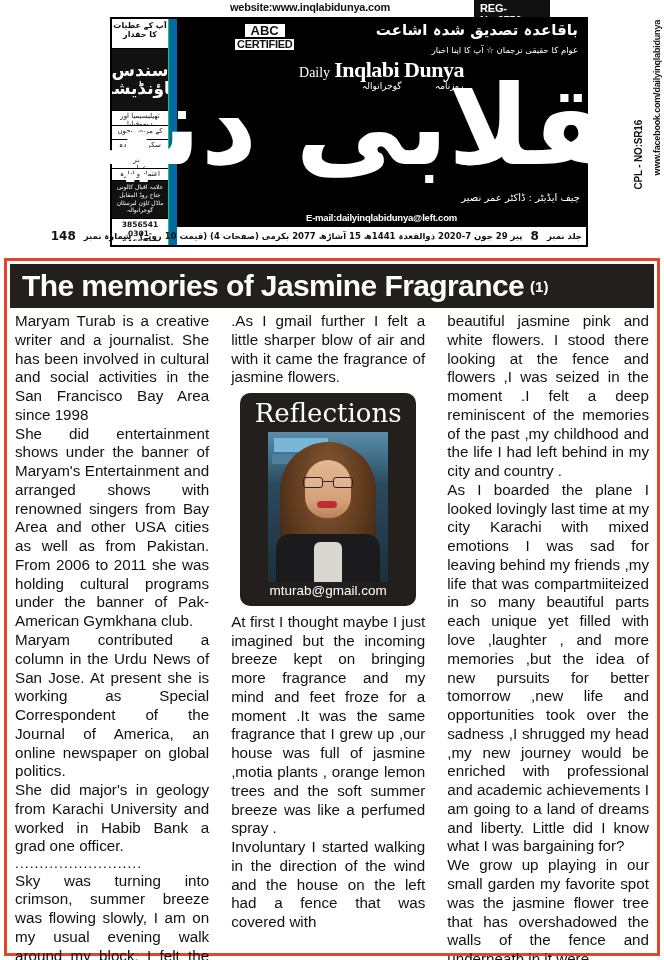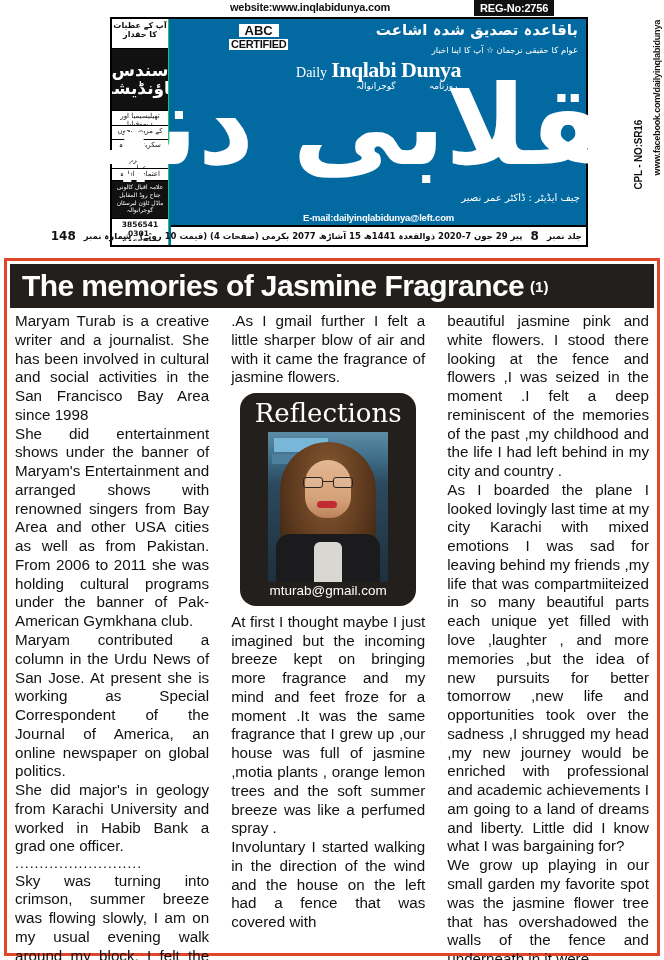--- a/index.html
+++ b/index.html
@@ -6,21 +6,21 @@
   body{
     width:664px;height:960px;
     background:#ffffff;
     font-family:"Liberation Sans", sans-serif;
     color:#111;
     overflow:hidden;
   }
   .page{position:relative;width:664px;height:960px;}
 
   
-  .topbar{position:absolute;left:0;top:0;width:664px;height:18px;}
+  .topbar{position:absolute;left:0;top:0;width:550px;height:18px;}
   .topbar .site{
     position:absolute;left:155px;top:1px;width:310px;
     text-align:center;font-size:11px;font-weight:bold;letter-spacing:-.2px;
     color:#111;
   }
   .topbar .reg{
     position:absolute;left:474px;top:0px;
     background:#111;color:#fff;font-size:11px;font-weight:bold;
     padding:2px 6px 2px 6px;letter-spacing:-.2px;
   }
@@ -49,22 +49,22 @@
   .adcol .c4{height:14px;}
   .adcol .c5{height:15px;}
   .adcol .c6{height:14px;}
   .adcol .c7{height:12px;}
   .adcol .c8{height:38px;background:#111;color:#fff;font-size:6px;line-height:1.3;padding-top:2px;}
   .adcol .c9{height:22px;font-size:7.5px;font-weight:bold;border-bottom:none;
              display:flex;flex-direction:column;justify-content:center;direction:ltr;}
 
   
   .nameplate{
-    position:relative;flex:1;border-left:2px solid #0369a1;
-    background:#0369a1;color:#fff;box-sizing:border-box;
+    position:relative;flex:1;border-left:8px solid #0369a1;
+    background:#000000;color:#fff;box-sizing:border-box;
   }
   .abc{
     position:absolute;left:58px;top:3px;text-align:center;line-height:1;
   }
   .abc .a{font-size:13px;font-weight:bold;color:#111;background:#fff;padding:0 6px;display:inline-block;}
   .abc .b{font-size:11px;font-weight:bold;color:#111;background:#fff;padding:0 2px;display:block;
           margin-top:1px;letter-spacing:-.3px;}
   .urdu-head{
     position:absolute;right:8px;top:2px;font-size:15px;font-weight:bold;
     font-family:"DejaVu Sans", sans-serif;direction:rtl;
@@ -140,21 +140,21 @@
     color:#111;
   }
   .col.c2{width:214px;}
   .col.c3{width:222px;}
   .col p{margin:0;}
   .col p + p{margin-top:0px;}
   .dots{letter-spacing:1px;font-size:14px;line-height:1.1;display:block;}
 
   
   .authorcard{
-    background:#231f1c;color:#fff;border-radius:16px;
+    background:#231f1c;color:#fff;border-radius:10px;
     width:176px;margin:6px auto 7px auto;padding:4px 0 7px 0;
     text-align:center;
   }
   .authorcard .reflections{
     font-family:"DejaVu Serif", serif;font-size:26px;line-height:1.1;
     font-weight:normal;margin:2px 0 4px 0;
   }
   .photo{
     width:120px;height:150px;margin:0 auto;position:relative;overflow:hidden;
     background:linear-gradient(180deg,#5d8ca8 0%,#3f6d88 18%,#2c4a5e 34%,#1d2f3c 100%);

